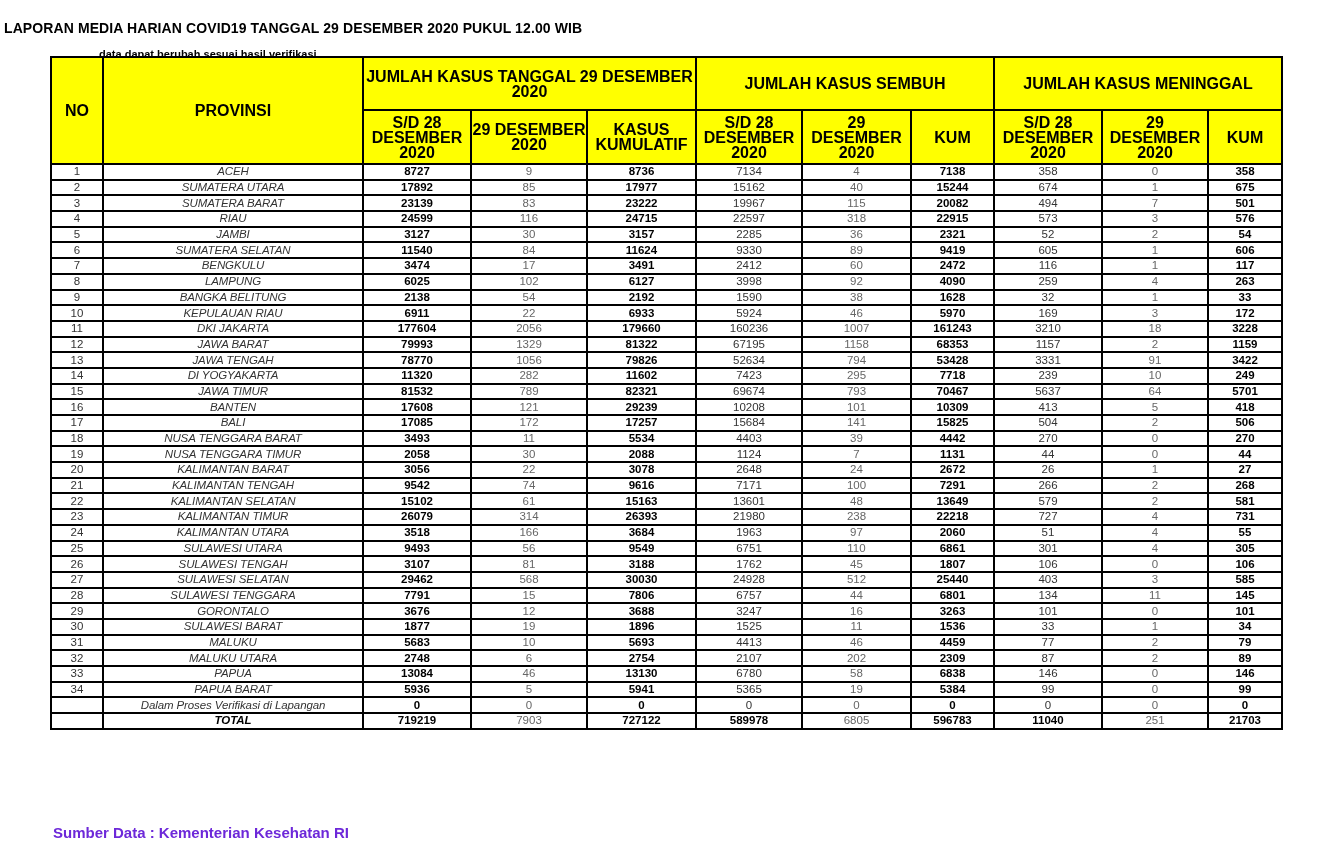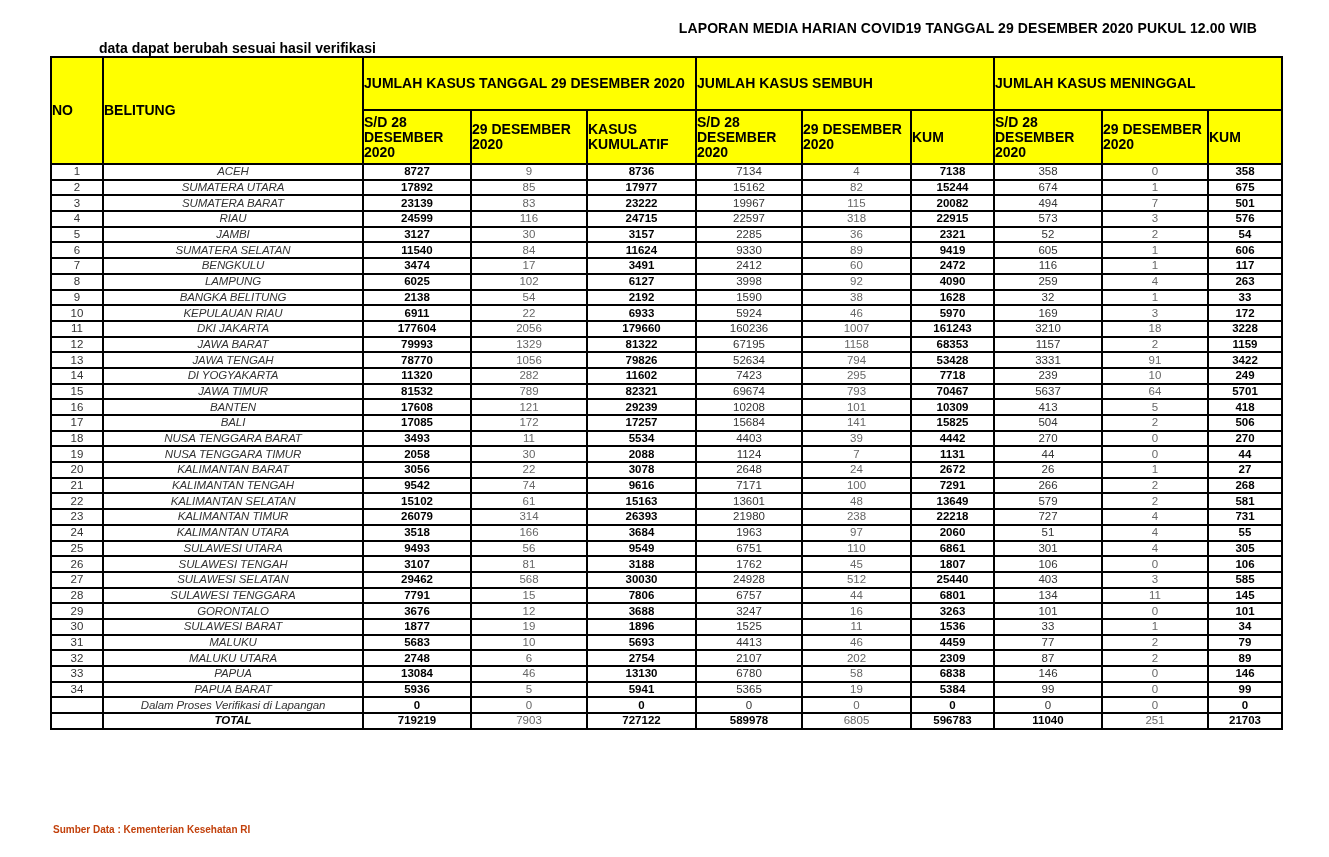--- a/index.html
+++ b/index.html
@@ -1,32 +1,32 @@
 <!DOCTYPE html>
 <html><head>
   <meta charset="utf-8">
   <style>
     html, body { margin: 0; padding: 0; background: #ffffff; }
     body { width: 1329px; height: 857px; position: relative; overflow: hidden; font-family: "Liberation Sans", sans-serif; color: #000; }
-    .title { position: absolute; left: 0; width: 1257px; top: 20px; text-align: right; font-weight: bold; font-size: 14px; letter-spacing: 0.1px; padding-left: 4px; box-sizing: border-box; }
+    .title { position: absolute; left: 0; width: 1257px; top: 20px; text-align: left; font-weight: bold; font-size: 14px; letter-spacing: 0.1px; padding-left: 4px; box-sizing: border-box; }
     .title span { display: inline-block; margin-left: 0px; }
-    .note { position: absolute; left: 99px; top: 40px; font-size: 14px; font-weight: bold; }
+    .note { position: absolute; left: 99px; top: 48px; font-size: 11px; font-weight: bold; }
     table.report { position: absolute; left: 50px; top: 56px; border-collapse: collapse; table-layout: fixed; }
     table.report th, table.report td { border: 2px solid #000; padding: 0; }
-    table.report th { background: #ffff00; font-weight: bold; font-size: 14px; text-align: left; vertical-align: middle; line-height: 15px; }
+    table.report th { background: #ffff00; font-weight: bold; font-size: 16px; text-align: center; vertical-align: middle; line-height: 15px; }
     th.grp { height: 51px; }
     th.sub { height: 52px; }
     table.report td { height: 13.7px; font-family: "Liberation Sans", sans-serif; font-size: 11.5px; line-height: 13px; text-align: center; }
     td.no { color: #333; font-size: 11px; }
     td.prov { text-align: left; padding-left: 2px; color: #333; font-size: 11px; white-space: nowrap; overflow: hidden; letter-spacing: -0.1px; font-style: italic; }
     td.b { font-weight: bold; color: #000; }
     td.n { color: #333; }
     td.l { color: #666; }
     tr.total td.prov { font-weight: bold; color: #000; margin-top: 28px; }
-    .source { position: absolute; left: 53px; top: 824px; font-size: 10px; font-weight: bold; color: #c2410c; }
+    .source { position: absolute; left: 53px; top: 824px; font-size: 15px; font-weight: bold; color: #6d28d9; }
   </style>
 </head>
 <body>
 
 <div class="title"><span>LAPORAN MEDIA HARIAN COVID19 TANGGAL 29  DESEMBER 2020 PUKUL 12.00 WIB</span></div>
 <div class="note">data dapat berubah sesuai hasil verifikasi</div>
 
 <table class="report">
   <colgroup>
     <col style="width:52px">
@@ -37,21 +37,21 @@
     <col style="width:106px">
       <col style="width:109px">
       <col style="width:83px">
     <col style="width:108px">
       <col style="width:106px">
       <col style="width:74px">
   </colgroup>
   <thead>
     <tr>
       <th class="grp" rowspan="2">NO</th>
-      <th class="grp" rowspan="2">BELITUNG</th>
+      <th class="grp" rowspan="2">PROVINSI</th>
       <th class="grp" colspan="3">JUMLAH KASUS TANGGAL 29 DESEMBER 2020</th>
       <th class="grp" colspan="3">JUMLAH KASUS SEMBUH</th>
       <th class="grp" colspan="3">JUMLAH KASUS MENINGGAL</th>
     </tr>
     <tr id="sub-header-row">
         <th class="sub"><span>S/D 28</span><br><span>DESEMBER 2020</span></th>
         <th class="sub"><span>29 DESEMBER</span><br><span>2020</span></th>
         <th class="sub"><span>KASUS</span><br><span>KUMULATIF</span></th>
         <th class="sub"><span>S/D 28</span><br><span>DESEMBER 2020</span></th>
         <th class="sub"><span>29 DESEMBER</span><br><span>2020</span></th>
@@ -75,21 +75,21 @@
         <td class="l">0</td>
         <td class="b">358</td>
       </tr>
       <tr>
         <td class="no">2</td>
         <td class="prov">SUMATERA UTARA</td>
         <td class="b">17892</td>
         <td class="l">85</td>
         <td class="b">17977</td>
         <td class="n">15162</td>
-        <td class="l">82</td>
+        <td class="l">40</td>
         <td class="b">15244</td>
         <td class="n">674</td>
         <td class="l">1</td>
         <td class="b">675</td>
       </tr>
       <tr>
         <td class="no">3</td>
         <td class="prov">SUMATERA BARAT</td>
         <td class="b">23139</td>
         <td class="l">83</td>

